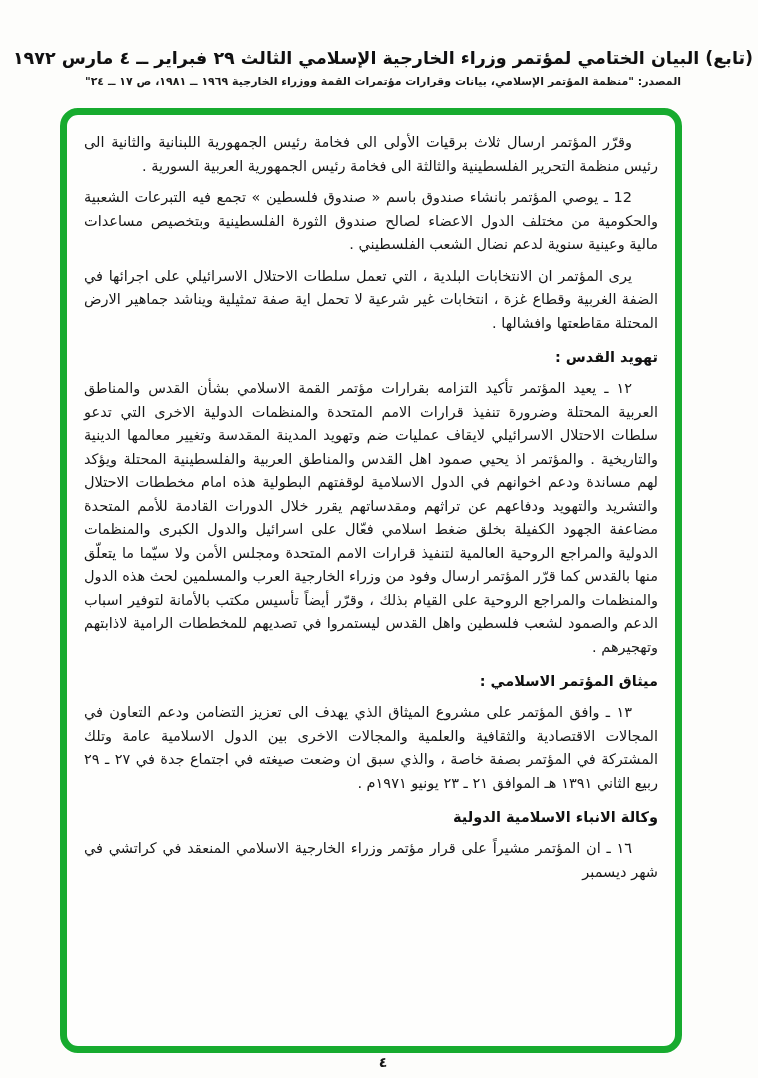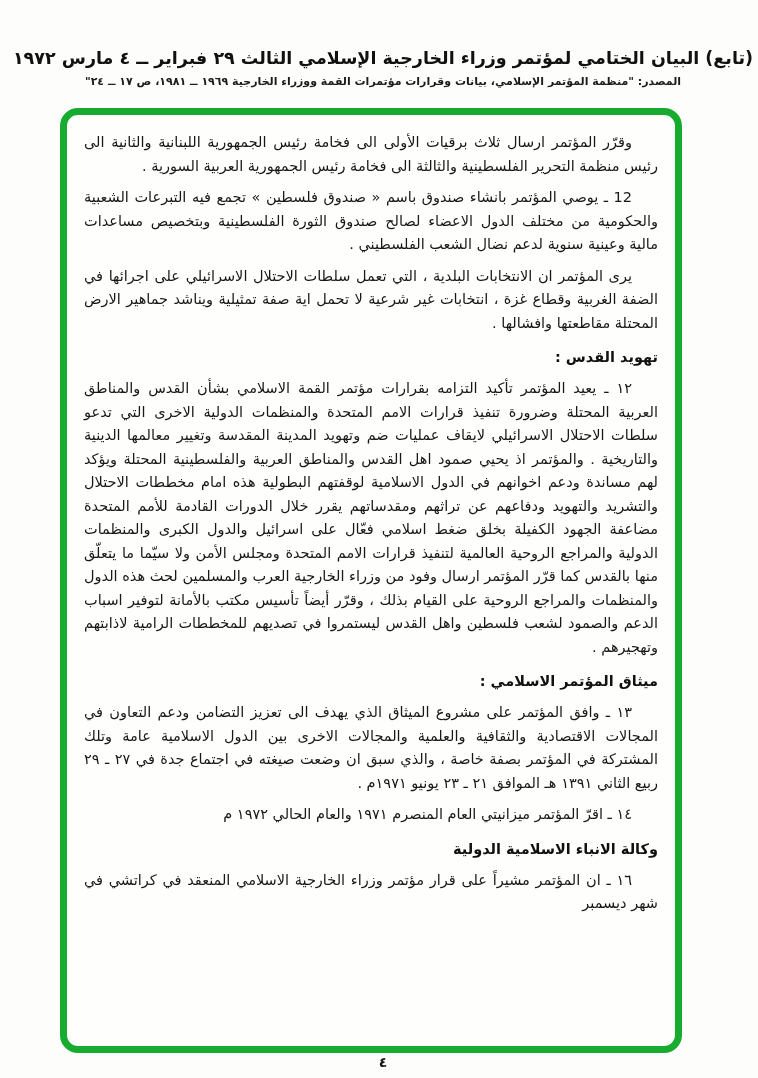--- a/index.html
+++ b/index.html
@@ -84,18 +84,17 @@
 </div>
 
 <div class="content-box">
   <p class="para">وقرّر المؤتمر ارسال ثلاث برقيات الأولى الى فخامة رئيس الجمهورية اللبنانية والثانية الى رئيس منظمة التحرير الفلسطينية والثالثة الى فخامة رئيس الجمهورية العربية السورية .</p>
   <p class="para">12 ـ يوصي المؤتمر بانشاء صندوق باسم « صندوق فلسطين » تجمع فيه التبرعات الشعبية والحكومية من مختلف الدول الاعضاء لصالح صندوق الثورة الفلسطينية وبتخصيص مساعدات مالية وعينية سنوية لدعم نضال الشعب الفلسطيني .</p>
   <p class="para">يرى المؤتمر ان الانتخابات البلدية ، التي تعمل سلطات الاحتلال الاسرائيلي على اجرائها في الضفة الغربية وقطاع غزة ، انتخابات غير شرعية لا تحمل اية صفة تمثيلية ويناشد جماهير الارض المحتلة مقاطعتها وافشالها .</p>
   <h2 class="heading">تهويد القدس :</h2>
   <p class="para">١٢ ـ يعيد المؤتمر تأكيد التزامه بقرارات مؤتمر القمة الاسلامي بشأن القدس والمناطق العربية المحتلة وضرورة تنفيذ قرارات الامم المتحدة والمنظمات الدولية الاخرى التي تدعو سلطات الاحتلال الاسرائيلي لايقاف عمليات ضم وتهويد المدينة المقدسة وتغيير معالمها الدينية والتاريخية . والمؤتمر اذ يحيي صمود اهل القدس والمناطق العربية والفلسطينية المحتلة ويؤكد لهم مساندة ودعم اخوانهم في الدول الاسلامية لوقفتهم البطولية هذه امام مخططات الاحتلال والتشريد والتهويد ودفاعهم عن تراثهم ومقدساتهم يقرر خلال الدورات القادمة للأمم المتحدة مضاعفة الجهود الكفيلة بخلق ضغط اسلامي فعّال على اسرائيل والدول الكبرى والمنظمات الدولية والمراجع الروحية العالمية لتنفيذ قرارات الامم المتحدة ومجلس الأمن ولا سيّما ما يتعلّق منها بالقدس كما قرّر المؤتمر ارسال وفود من وزراء الخارجية العرب والمسلمين لحث هذه الدول والمنظمات والمراجع الروحية على القيام بذلك ، وقرّر أيضاً تأسيس مكتب بالأمانة لتوفير اسباب الدعم والصمود لشعب فلسطين واهل القدس ليستمروا في تصديهم للمخططات الرامية لاذابتهم وتهجيرهم .</p>
   <h2 class="heading">ميثاق المؤتمر الاسلامي :</h2>
   <p class="para">١٣ ـ وافق المؤتمر على مشروع الميثاق الذي يهدف الى تعزيز التضامن ودعم التعاون في المجالات الاقتصادية والثقافية والعلمية والمجالات الاخرى بين الدول الاسلامية عامة وتلك المشتركة في المؤتمر بصفة خاصة ، والذي سبق ان وضعت صيغته في اجتماع جدة في ٢٧ ـ ٢٩ ربيع الثاني ١٣٩١ هـ الموافق ٢١ ـ ٢٣ يونيو ١٩٧١م .</p>
-  <p class="para">١٤ ـ اقرّ المؤتمر ميزانيتي العام المنصرم ١٩٧١ والعام الحالي ١٩٧٢ م</p>
   <h2 class="heading">وكالة الانباء الاسلامية الدولية</h2>
   <p class="para">١٦ ـ ان المؤتمر مشيراً على قرار مؤتمر وزراء الخارجية الاسلامي المنعقد في كراتشي في شهر ديسمبر</p>
 </div>
 
 <div class="page-number">٤</div>
 
 </body></html>

